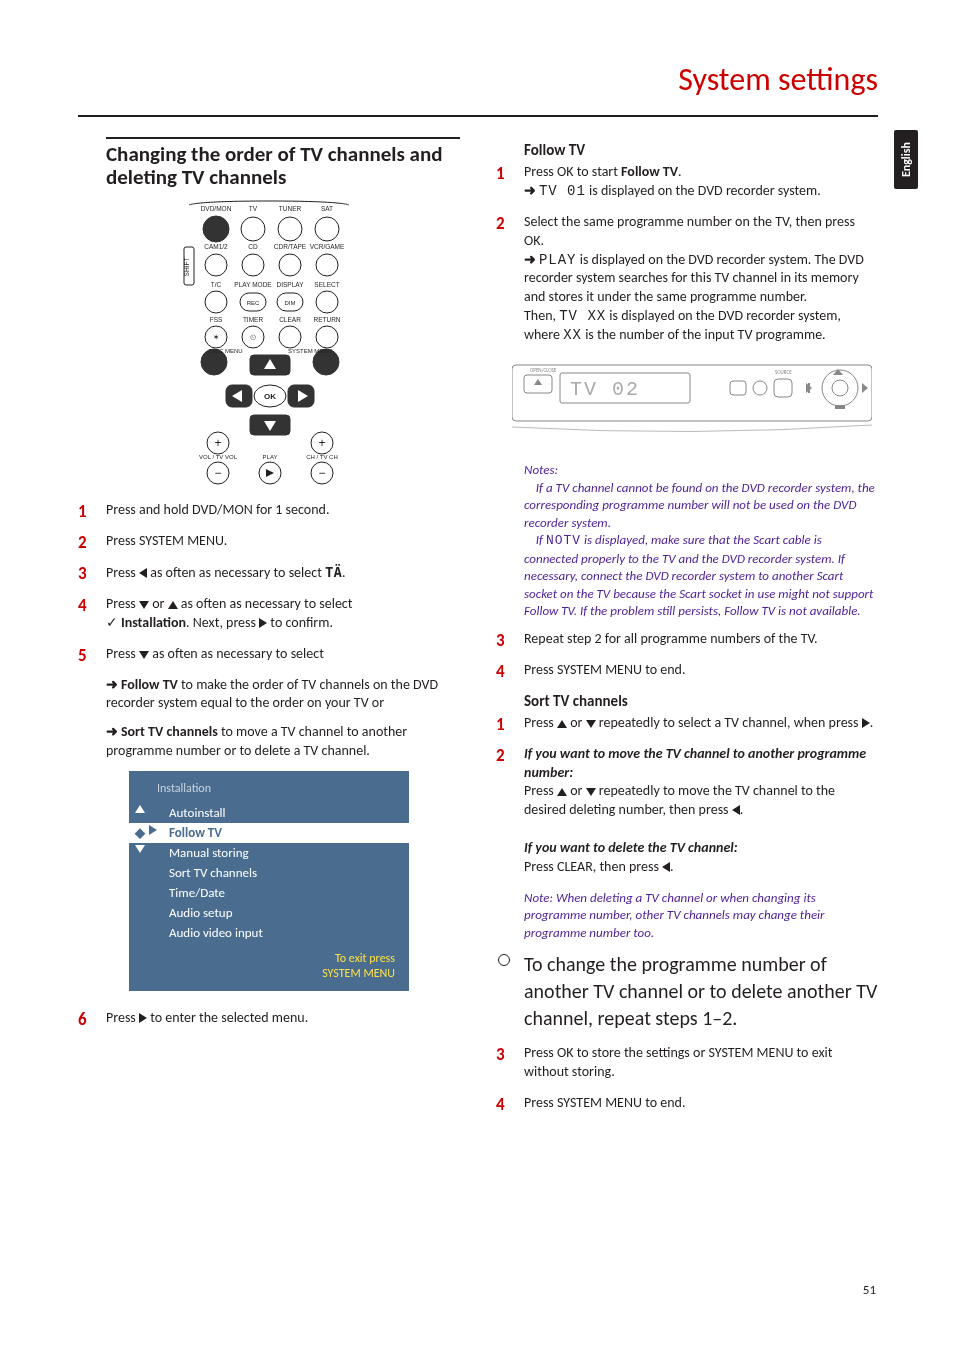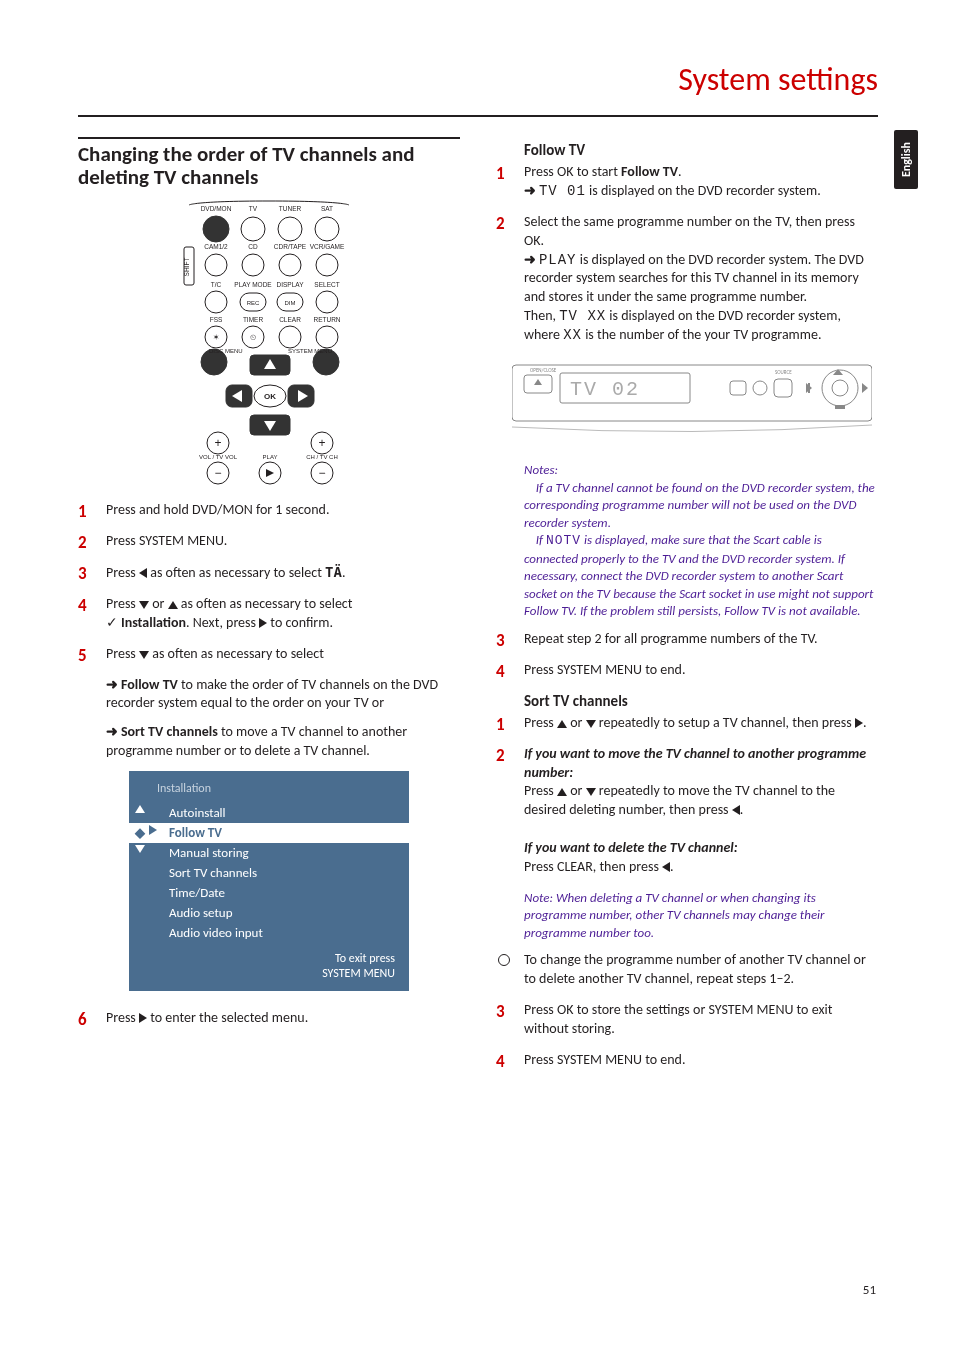--- a/index.html
+++ b/index.html
@@ -31,20 +31,21 @@
     gap: 36px;
   }
   .col { flex: 1 1 0; }
   .section-head {
     font-size: 21px;
     font-weight: 700;
     line-height: 1.1;
     border-top: 2px solid #231f20;
     padding-top: 4px;
     margin-bottom: 8px;
+    margin-left: 28px;
   }
   .remote-img, .device-img {
     display: block;
     margin: 6px auto 14px auto;
   }
   .menu-box {
     width: 280px;
     margin: 10px auto 18px auto;
     background: #4a6d8f;
     color: #fff;
@@ -63,21 +64,21 @@
     height: 20px;
   }
   .menu-row.sel { background: #fff; color: #4a6d8f; font-weight: 700; }
   .menu-row .arrowcol {
     width: 30px; display: inline-flex; gap: 4px; margin-left: -22px;
   }
   .menu-row .label { padding-left: 4px; }
   .menu-foot {
     text-align: right;
     font-size: 12px;
-    color: #ffffff;
+    color: #fde047;
     padding: 8px 14px 2px 0;
     line-height: 1.25;
   }
   ol.steps { list-style: none; counter-reset: step; }
   ol.steps > li {
     counter-increment: step;
     position: relative;
     padding-left: 28px;
     margin-bottom: 12px;
     font-size: 14px;
@@ -92,21 +93,21 @@
     color: #c00;
   }
   ol.steps.start2 { counter-reset: step 2; }
   .rarrow { font-weight: 700; }
   .sub { margin-left: 28px; font-size: 14px; line-height: 1.35; margin-bottom: 10px; }
   .subh { font-weight: 700; font-size: 15px; margin: 4px 0 4px 28px; }
   .note { font-style: italic; font-size: 13px; line-height: 1.35; color: #4c1d95; margin: 6px 0 10px 28px; }
   .bullet-o {
     position: relative;
     padding-left: 28px;
-    font-size: 14px;
+    font-size: 20px;
     line-height: 1.35;
     margin-bottom: 12px;
   }
   .bullet-o::before {
     content: "";
     position: absolute;
     left: 2px; top: 3px;
     width: 10px; height: 10px;
     border: 1.5px solid #231f20;
     border-radius: 50%;
@@ -311,21 +312,21 @@
     <div class="col">
       <div class="subh" style="margin-left:28px">Follow TV</div>
       <ol class="steps">
         <li>
           <span>Press OK to start </span><span class="bold">Follow TV</span><span>.</span><br>
           <span class="rarrow">➜ </span><span class="seg">TV 01</span><span> is displayed on the DVD recorder system.</span>
         </li>
         <li>
           <span>Select the same programme number on the TV, then press OK.</span><br>
           <span class="rarrow">➜ </span><span class="seg">PLAY</span><span> is displayed on the DVD recorder system. The DVD recorder system searches for this TV channel in its memory and stores it under the same programme number.</span><br>
-          <span>Then, </span><span class="seg">TV XX</span><span> is displayed on the DVD recorder system, where </span><span class="seg">XX</span><span> is the number of the your TV programme.</span>
+          <span>Then, </span><span class="seg">TV XX</span><span> is displayed on the DVD recorder system, where </span><span class="seg">XX</span><span> is the number of the input TV programme.</span>
         </li>
       </ol>
 
       <svg class="device-img" width="360" height="90" viewBox="0 0 360 90" style="margin-left:16px">
         <rect x="0" y="8" width="360" height="56" rx="4" fill="none" stroke="#888"></rect>
         <rect x="12" y="18" width="28" height="18" rx="3" fill="none" stroke="#888"></rect>
         <polygon points="26,22 22,28 30,28" fill="#888"></polygon>
         <rect x="48" y="16" width="130" height="30" rx="2" fill="none" stroke="#888"></rect>
         <text x="58" y="38" font-family="Courier New" font-size="20" fill="#aaa" letter-spacing="2">TV 02</text>
         <rect x="218" y="24" width="16" height="14" rx="3" fill="none" stroke="#888"></rect>
@@ -351,21 +352,21 @@
       </div>
 
       <ol class="steps start2">
         <li><span>Repeat step 2 for all programme numbers of the TV.</span></li>
         <li><span>Press SYSTEM MENU to end.</span></li>
       </ol>
 
       <div class="subh">Sort TV channels</div>
       <ol class="steps">
         <li>
-          <span>Press </span><span class="tri up"></span><span> or </span><span class="tri down"></span><span> repeatedly to setup a TV channel, then press </span><span class="tri right"></span><span>.</span>
+          <span>Press </span><span class="tri up"></span><span> or </span><span class="tri down"></span><span> repeatedly to select a TV channel, when press </span><span class="tri right"></span><span>.</span>
         </li>
         <li>
           <span class="bold ital">If you want to move the TV channel to another programme number:</span><br>
           <span>Press </span><span class="tri up"></span><span> or </span><span class="tri down"></span><span> repeatedly to move the TV channel to the desired deleting number, then press </span><span class="tri left"></span><span>.</span>
           <br><br>
           <span class="bold ital">If you want to delete the TV channel:</span><br>
           <span>Press CLEAR, then press </span><span class="tri left"></span><span>.</span>
         </li>
       </ol>
 

